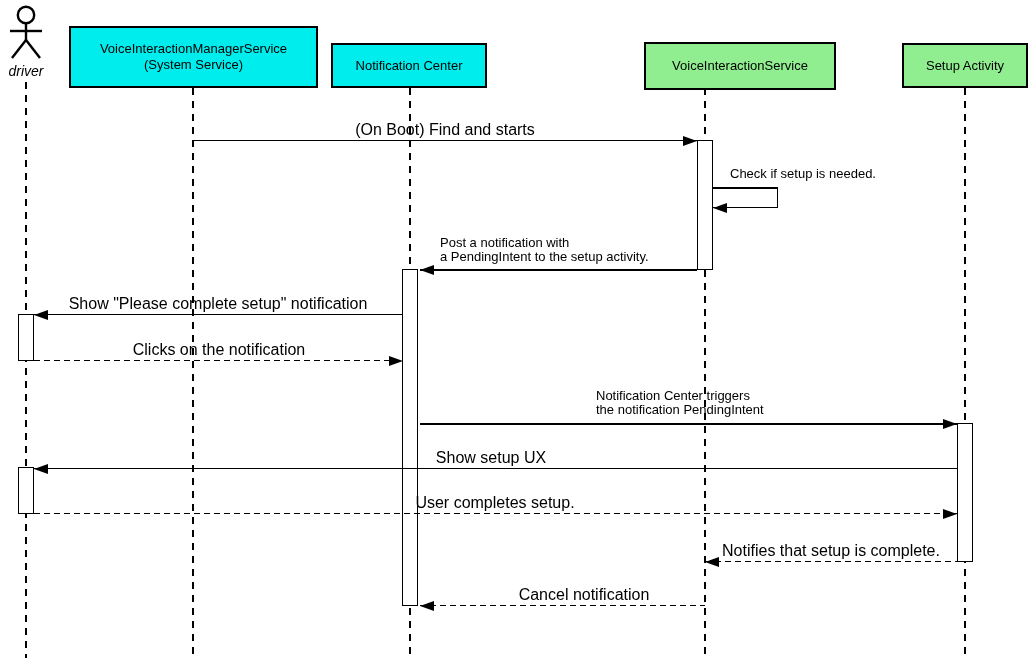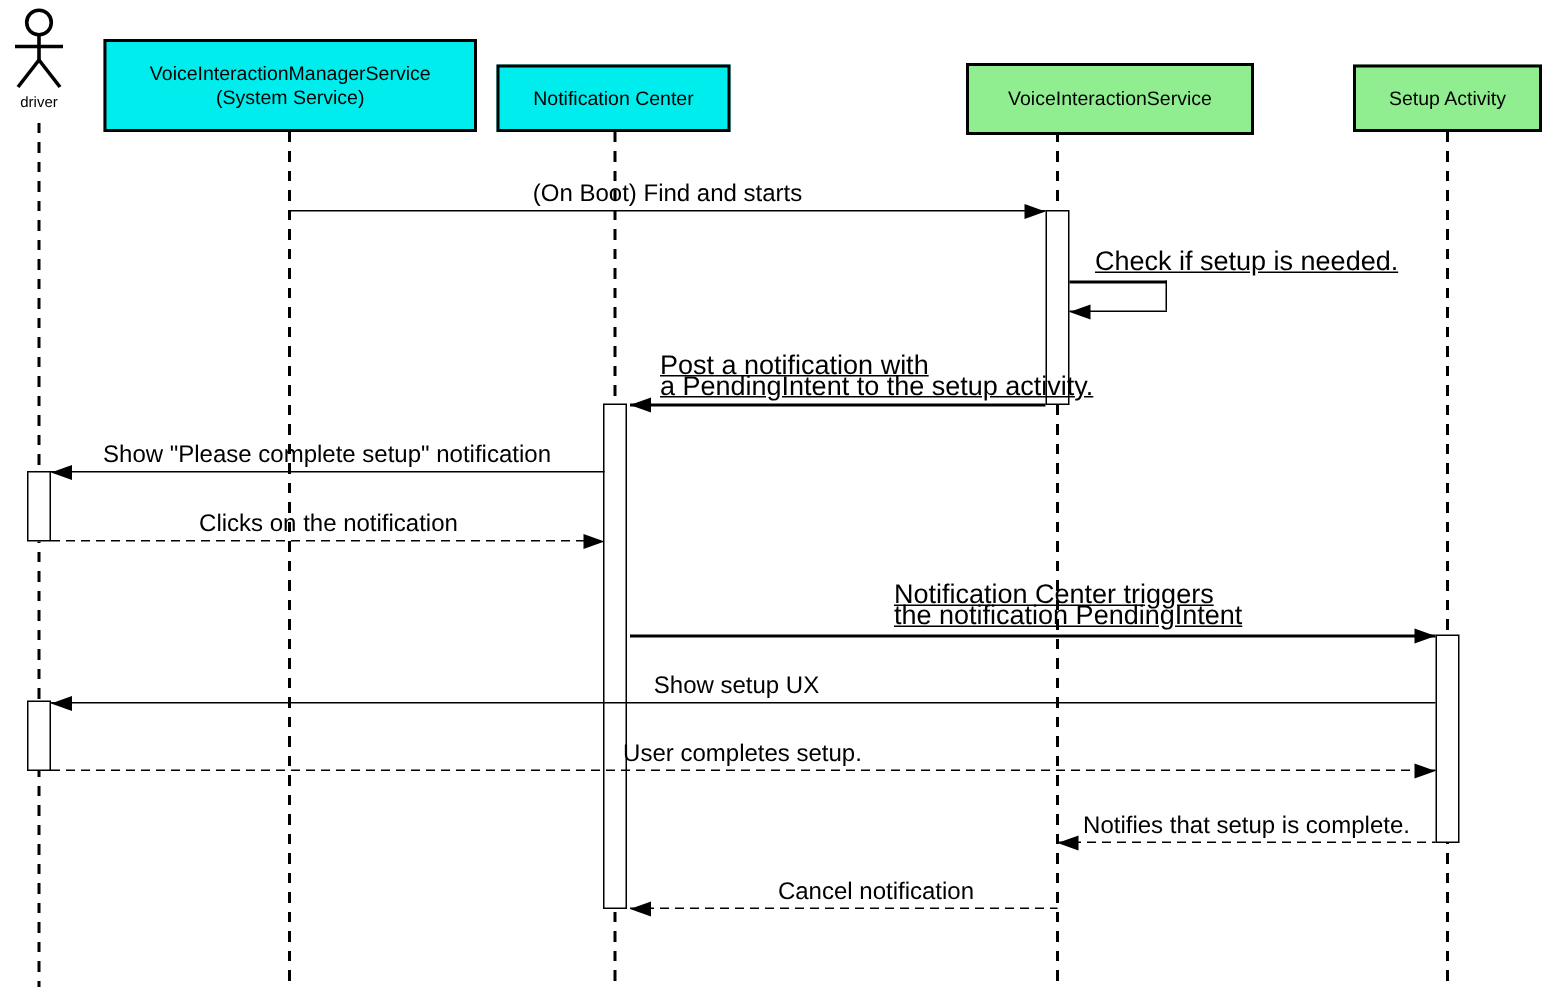--- a/index.html
+++ b/index.html
@@ -31,22 +31,22 @@
   
   .ar { position:absolute; width:0; height:0;
         border-top:5px solid transparent; border-bottom:5px solid transparent;
         border-left:14px solid #000; }
   .al { position:absolute; width:0; height:0;
         border-top:5px solid transparent; border-bottom:5px solid transparent;
         border-right:14px solid #000; }
   
   .lbl  { position:absolute; font-size:16px; line-height:14px; white-space:nowrap;
           transform:translateX(-50%); text-align:center; }
-  .lbll { position:absolute; font-size:18px; line-height:14px; white-space:nowrap;text-decoration:underline; }
-  .actor-label { position:absolute; font-size:10px; white-space:nowrap; transform:translateX(-50%); }
+  .lbll { position:absolute; font-size:13px; line-height:14px; white-space:nowrap; }
+  .actor-label { position:absolute; font-size:14px; white-space:nowrap; transform:translateX(-50%);font-style:italic; }
 </style>
 </head>
 <body>
 
 <div id="canvas">
 
   <svg style="position:absolute;left:6px;top:3px;" width="41" height="58" viewBox="0 0 41 58" fill="none" stroke="#000" stroke-width="2.4">
     <circle cx="20" cy="12" r="8.2"></circle>
     <line x1="20" y1="20.2" x2="20" y2="37"></line>
     <line x1="4" y1="28" x2="36" y2="28"></line>

